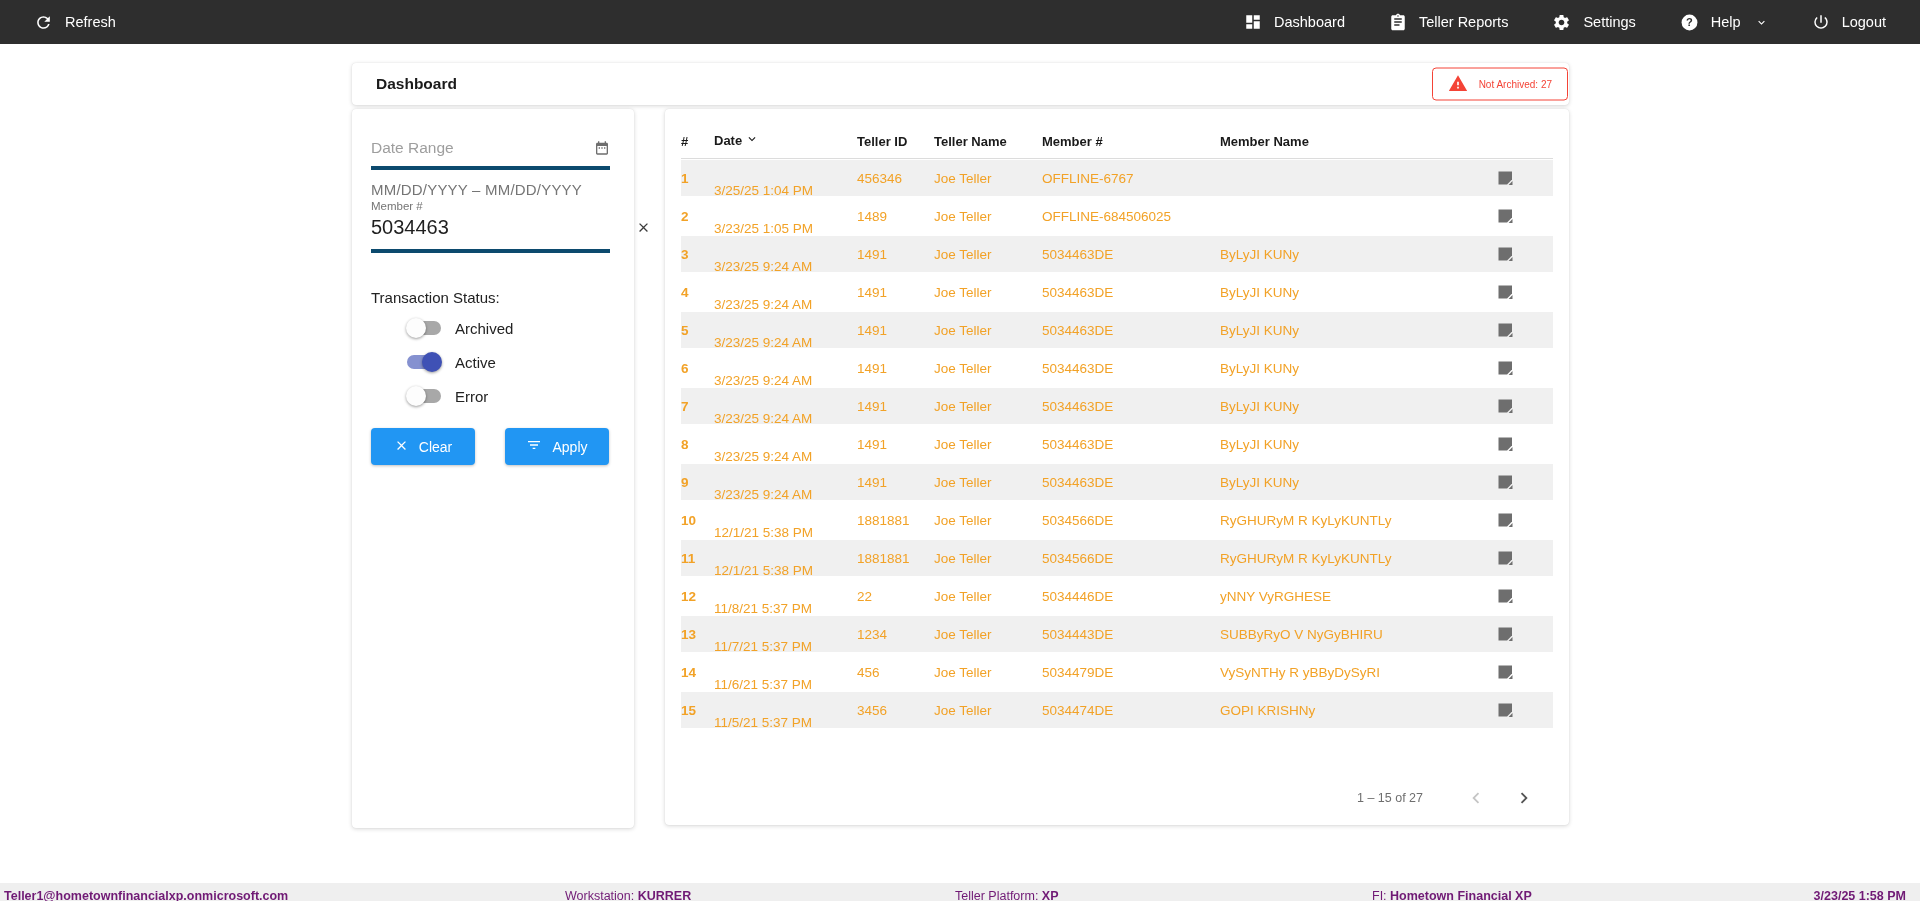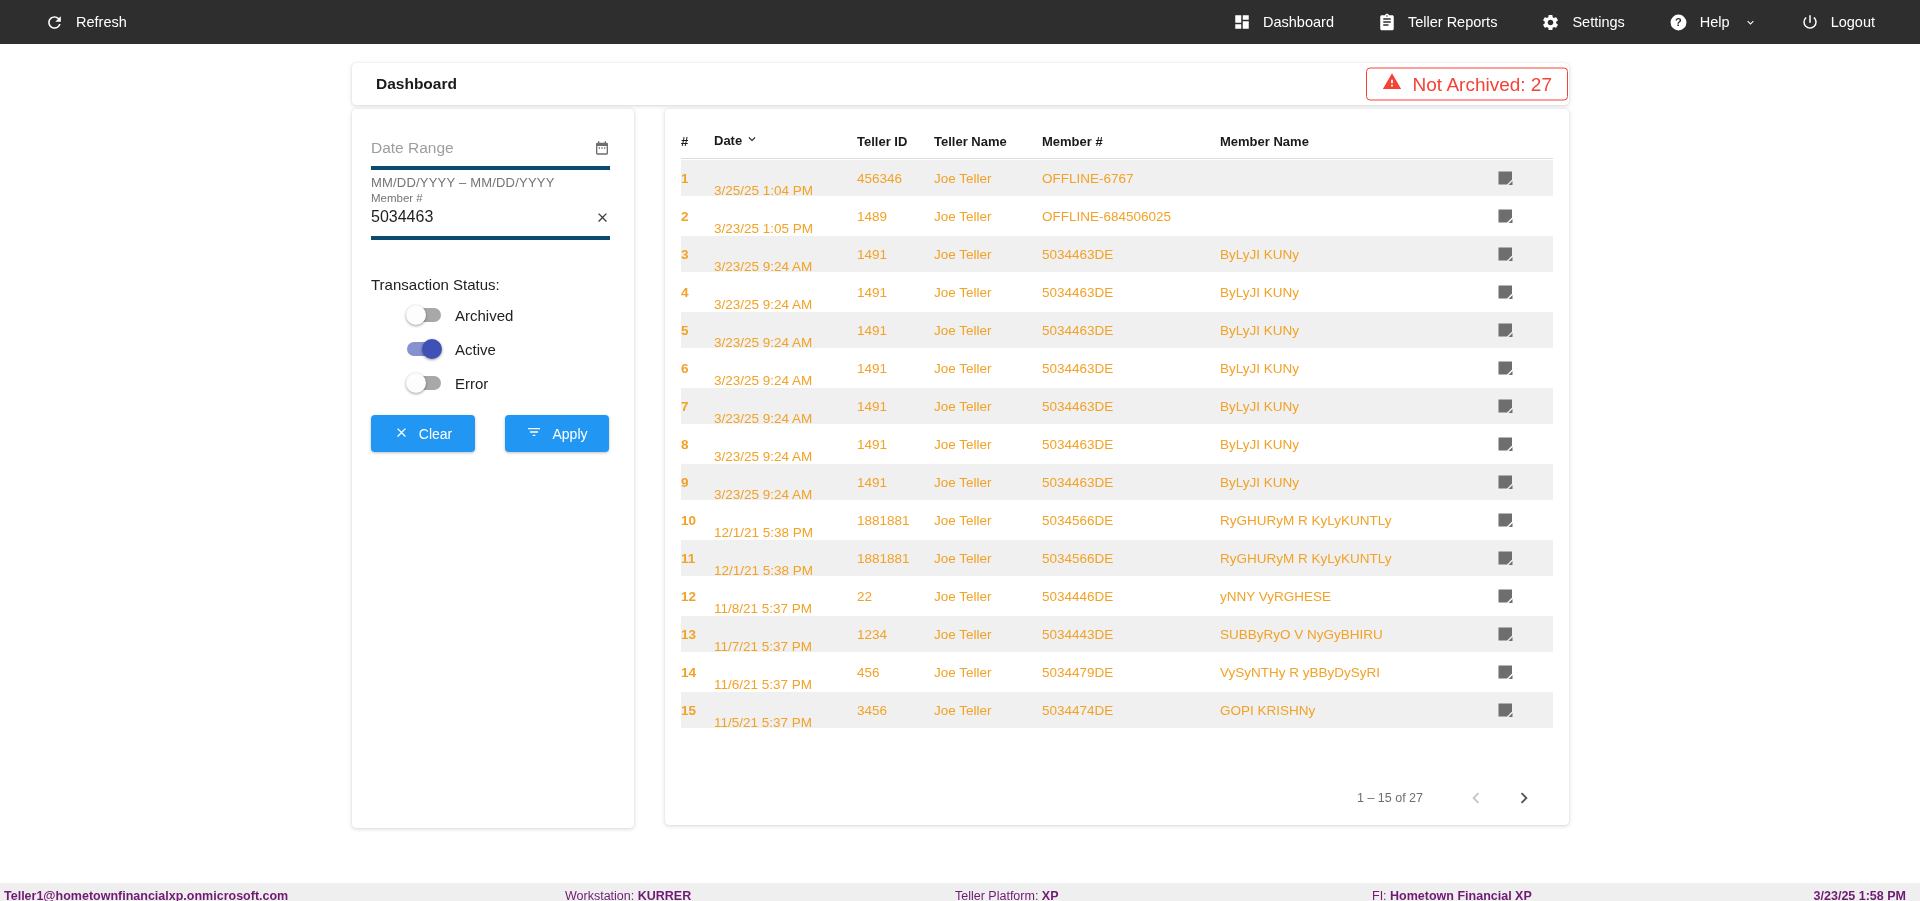--- a/index.html
+++ b/index.html
@@ -2,48 +2,48 @@
 <html><head>
 <meta charset="utf-8">
 <style>
   * { margin:0; padding:0; box-sizing:border-box; }
   html,body { width:1920px; height:901px; overflow:hidden; background:#fff;
     font-family:"Liberation Sans", sans-serif; }
   .stage { position:relative; width:1920px; height:901px; background:#fff; }
 
   
   .navbar { position:absolute; top:0; left:0; width:100%; height:44px; background:#2e2e2e;
-    display:flex; align-items:center; padding:0 45px; color:#fff; font-size:14.5px; }
+    display:flex; align-items:center; padding:0 34px; color:#fff; font-size:14.5px; }
   .nav-item { display:flex; align-items:center; gap:12px; cursor:pointer; white-space:nowrap; }
   .nav-right { margin-left:auto; display:flex; align-items:center; gap:44px; }
   .nav-item svg { display:block; }
   .chev-dn { margin-left:2px; }
 
   
   .card { background:#fff; border-radius:4px; box-shadow:0 1px 4px rgba(0,0,0,.16), 0 0 1px rgba(0,0,0,.12); }
   .header-card { position:absolute; left:352px; top:63px; width:1217px; height:42px;
     display:flex; align-items:center; padding-left:24px; }
   .page-title { font-size:15.5px; font-weight:bold; color:#1a1a1a; }
   .alert-badge { position:absolute; right:1px; top:50%; transform:translateY(-50%);
     height:33px; display:flex; align-items:center; gap:11px; padding:0 15px;
-    border:1px solid #f44336; border-radius:4px; background:#fff; color:#f44336; font-size:19px; }
+    border:1px solid #f44336; border-radius:4px; background:#fff; color:#f44336; font-size:10px; }
 
   
   .filter-card { position:absolute; left:352px; top:109px; width:282px; height:719px;
     padding:0 24px 0 19px; }
   .field-row { display:flex; align-items:center; justify-content:space-between;
     border-bottom:4px solid #0c4a6e; padding-bottom:9px; }
   .field-row input { border:none; outline:none; flex:1; font:15.5px "Liberation Sans",sans-serif;
     color:#1f1f1f; background:transparent; }
   .field-row input::placeholder { color:#9e9e9e; }
   .field-date { margin-top:30px; }
-  .hint { margin-top:5px; font-size:13px; color:#757575; letter-spacing:.2px; }
+  .hint { margin-top:11px; font-size:15px; color:#757575; letter-spacing:.2px; }
   .mini-label { margin-top:2px; font-size:11.5px; color:#757575; }
   .field-member { margin-top:4px; padding-bottom:10px; }
-  .field-member input { font-size:16px; }
+  .field-member input { font-size:20px; }
   .field-trans { margin-top:42px; padding-bottom:10px; border-bottom-color:#9a9a9a; }
   .icon-btn { background:none; border:none; cursor:pointer; display:flex; align-items:center; padding:0; }
   .status-label { margin-top:36px; font-size:15px; color:#222; }
   .toggles { margin-top:10px; }
   .toggle-row { display:flex; align-items:center; height:24px; margin-bottom:10px; padding-left:36px; }
   .switch { position:relative; width:34px; height:14px; border-radius:7px; background:#a8a8a8; cursor:pointer; flex:none; }
   .switch .thumb { position:absolute; top:-3px; left:-1px; width:20px; height:20px; border-radius:50%;
     background:#fdfdfd; box-shadow:0 1px 3px rgba(0,0,0,.4); }
   .switch.on { background:#8591d0; }
   .switch.on .thumb { left:15px; background:#3f51b5; }

